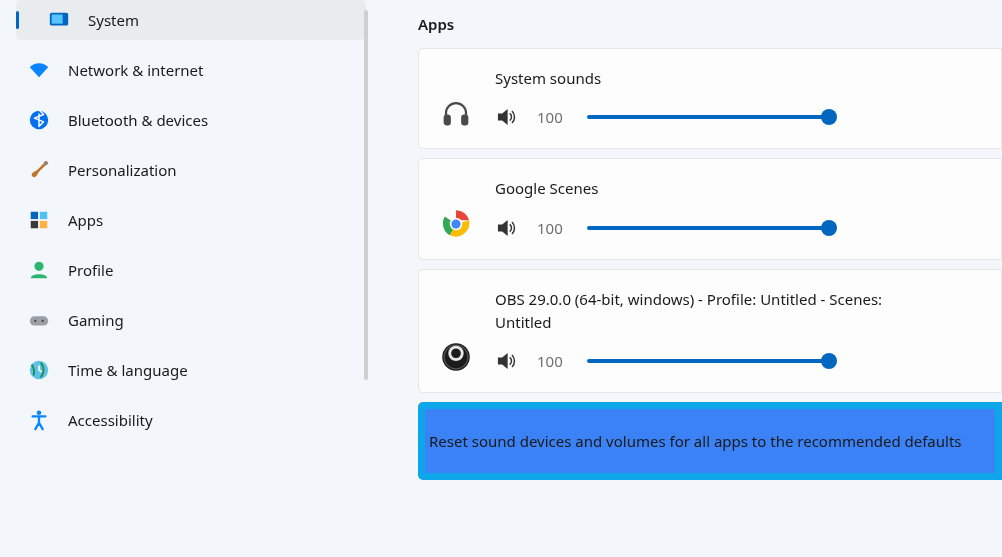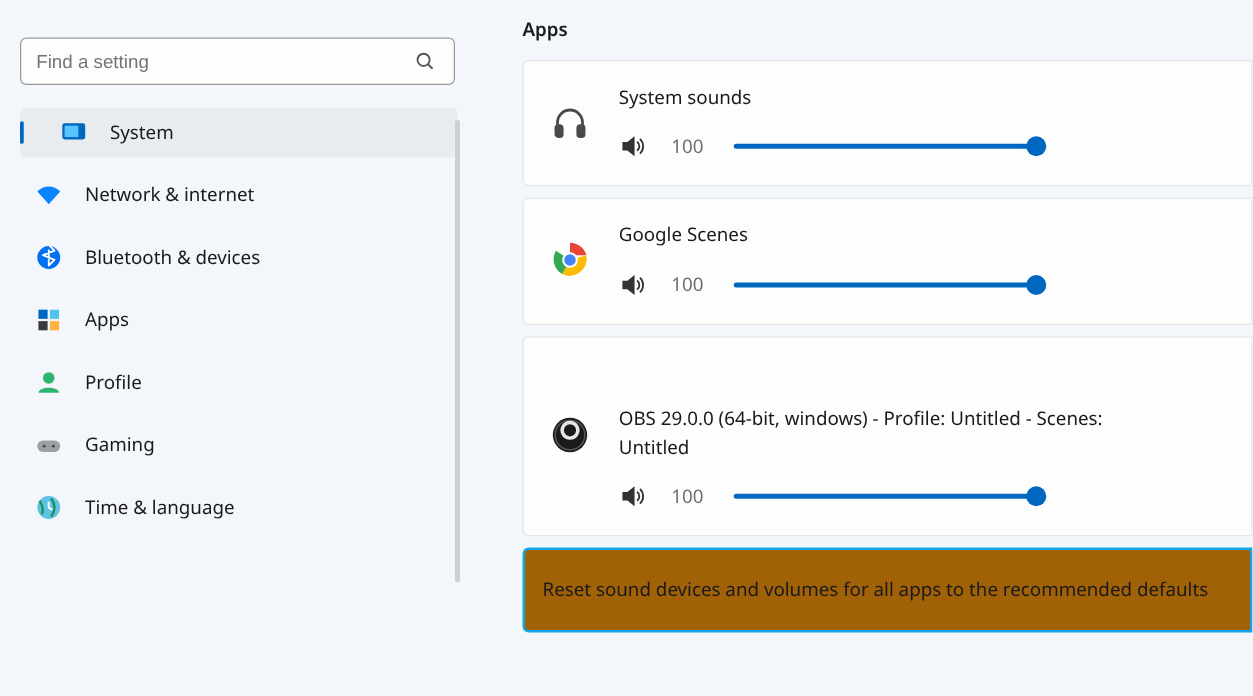--- a/index.html
+++ b/index.html
@@ -114,21 +114,21 @@
   .card {
     background: #fdfdfd;
     border: 1px solid #e6e6e6;
     border-radius: 5px 0 0 5px;
     padding: 18px 22px 20px 22px;
     margin-bottom: 9px;
     width: 100%;
   }
   .card-row {
     display: flex;
-    align-items: center;
+    align-items: flex-end;
   }
   .app-icon {
     width: 30px;
     height: 30px;
     flex-shrink: 0;
     margin-right: 24px;
     display: inline-flex;
     align-items: center;
     justify-content: center;
   }
@@ -177,45 +177,34 @@
     position: absolute;
     right: -8px;
     top: 50%;
     transform: translateY(-50%);
     width: 16px;
     height: 16px;
     background: #0067c0;
     border-radius: 50%;
   }
   .reset-card {
-    background: #a16207;
-    border: 2px solid #0ea5e9;
+    background: #3b82f6;
+    border: 7px solid #0ea5e9;
     border-radius: 5px 0 0 5px;
-    padding: 20px 14px;
+    padding: 20px 4px;
     font-size: 15px;
     color: #1a1a1a;
     line-height: 1.6;
     cursor: pointer;
   }
 </style>
 </head>
 <body>
 
 <div class="sidebar">
-  <div class="search-wrap">
-    <div class="search">
-      <input type="text" placeholder="Find a setting" style="">
-      <span class="search-icon">
-        <svg viewBox="0 0 24 24" fill="none" stroke="currentColor" stroke-width="2">
-          <circle cx="10.5" cy="10.5" r="6.5"></circle>
-          <line x1="20" y1="20" x2="15.2" y2="15.2"></line>
-        </svg>
-      </span>
-    </div>
-  </div>
 
   <div class="nav">
 
     <div class="nav-item active">
       <span class="nav-icon">
         <svg viewBox="0 0 24 24" width="22" height="22">
           <rect x="2" y="4" width="20" height="14" rx="2" fill="#0067c0"></rect>
           <rect x="4" y="6" width="12" height="10" fill="#59c3ff"></rect>
         </svg>
       </span>
@@ -234,20 +223,29 @@
     <div class="nav-item">
       <span class="nav-icon">
         <svg viewBox="0 0 24 24" width="22" height="22">
           <circle cx="12" cy="12" r="10" fill="#0070f0"></circle>
           <path d="M12 5v14l5-5-10-4 10-4-5-5" fill="none" stroke="#fff" stroke-width="1.6" stroke-linejoin="round"></path>
         </svg>
       </span>
       <span class="nav-label">Bluetooth &amp; devices</span>
     </div>
 
+    <div class="nav-item">
+      <span class="nav-icon">
+        <svg viewBox="0 0 24 24" width="22" height="22">
+          <path d="M4 18 C4 14 8 14 10 12 L20 2 L22 4 L12 14 C10 16 10 20 6 20 Z" fill="#c0742a"></path>
+          <path d="M18 3 L21 6" stroke="#888" stroke-width="3"></path>
+        </svg>
+      </span>
+      <span class="nav-label">Personalization</span>
+    </div>
 
     <div class="nav-item">
       <span class="nav-icon">
         <svg viewBox="0 0 24 24" width="22" height="22">
           <rect x="3" y="3" width="8" height="8" fill="#0067c0"></rect>
           <rect x="13" y="3" width="8" height="8" fill="#51c2ee"></rect>
           <rect x="3" y="13" width="8" height="8" fill="#3a3a3a"></rect>
           <rect x="13" y="13" width="8" height="8" fill="#ffb23e"></rect>
         </svg>
       </span>
@@ -279,20 +277,29 @@
       <span class="nav-icon">
         <svg viewBox="0 0 24 24" width="22" height="22">
           <circle cx="12" cy="12" r="10" fill="#5ec2e8"></circle>
           <path d="M4 6 Q8 12 6 18 M14 4 Q20 12 14 20" fill="none" stroke="#1b8f4c" stroke-width="2"></path>
           <path d="M12 7 V12 L15 14" stroke="#fff" stroke-width="1.8" fill="none"></path>
         </svg>
       </span>
       <span class="nav-label">Time &amp; language</span>
     </div>
 
+    <div class="nav-item">
+      <span class="nav-icon">
+        <svg viewBox="0 0 24 24" width="22" height="22">
+          <circle cx="12" cy="4" r="2.5" fill="#0a84ff"></circle>
+          <path d="M5 8h14 M12 8v7 M8 22l4-7 4 7" stroke="#0a84ff" stroke-width="2.5" stroke-linecap="round" fill="none"></path>
+        </svg>
+      </span>
+      <span class="nav-label">Accessibility</span>
+    </div>
 
     <div class="nav-scroll-track"></div>
   </div>
 </div>
 
 <div class="main">
   <div class="section-title">Apps</div>
 
   <div class="card">
     <div class="card-row">
@@ -358,21 +365,21 @@
   <div class="card">
     <div class="card-row">
       <span class="app-icon">
         <svg viewBox="0 0 24 24" width="30" height="30">
           <circle cx="12" cy="12" r="11" fill="#1b1b1b"></circle>
           <circle cx="12" cy="12" r="9.5" fill="none" stroke="#555" stroke-width="1"></circle>
           <path d="M12 4 a5 5 0 1 0 4 8 a5 5 0 1 0 -8 0 a5 5 0 1 0 4 -8" fill="none" stroke="#e6e6e6" stroke-width="2.2"></path>
         </svg>
       </span>
       <div class="app-body">
-        <div class="app-name" style="max-width:420px;margin-top:36px;">OBS 29.0.0 (64-bit, windows) - Profile: Untitled - Scenes: Untitled</div>
+        <div class="app-name" style="max-width:420px;">OBS 29.0.0 (64-bit, windows) - Profile: Untitled - Scenes: Untitled</div>
         <div class="vol-row">
           <span class="mute-icon">
             <svg viewBox="0 0 24 24" fill="none" stroke="currentColor" stroke-width="1.6">
               <path d="M4 9h4l5-4v14l-5-4H4z" fill="currentColor"></path>
               <path d="M16 8a5 5 0 0 1 0 8"></path>
               <path d="M18.5 5.5a9 9 0 0 1 0 13"></path>
             </svg>
           </span>
           <span class="vol-value">100</span>
           <div class="slider">

